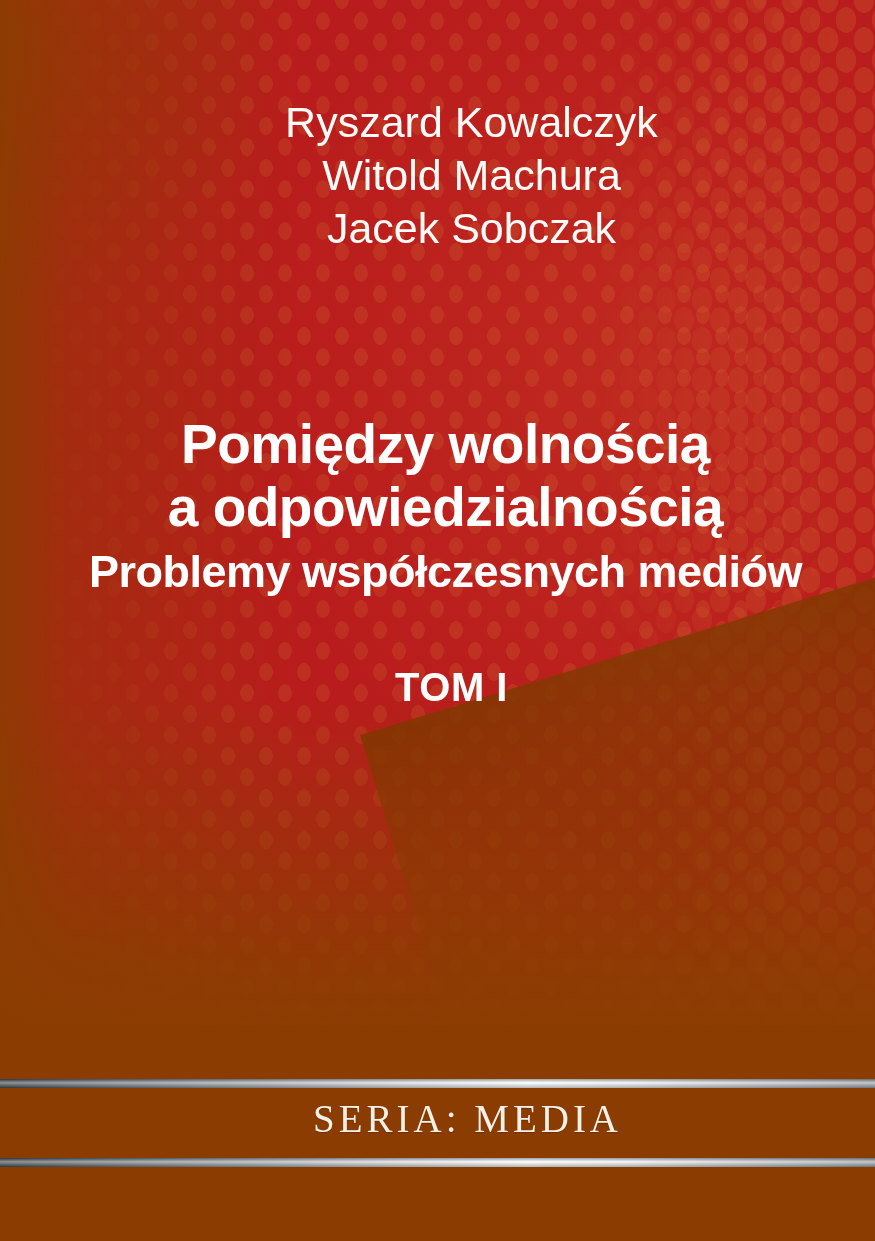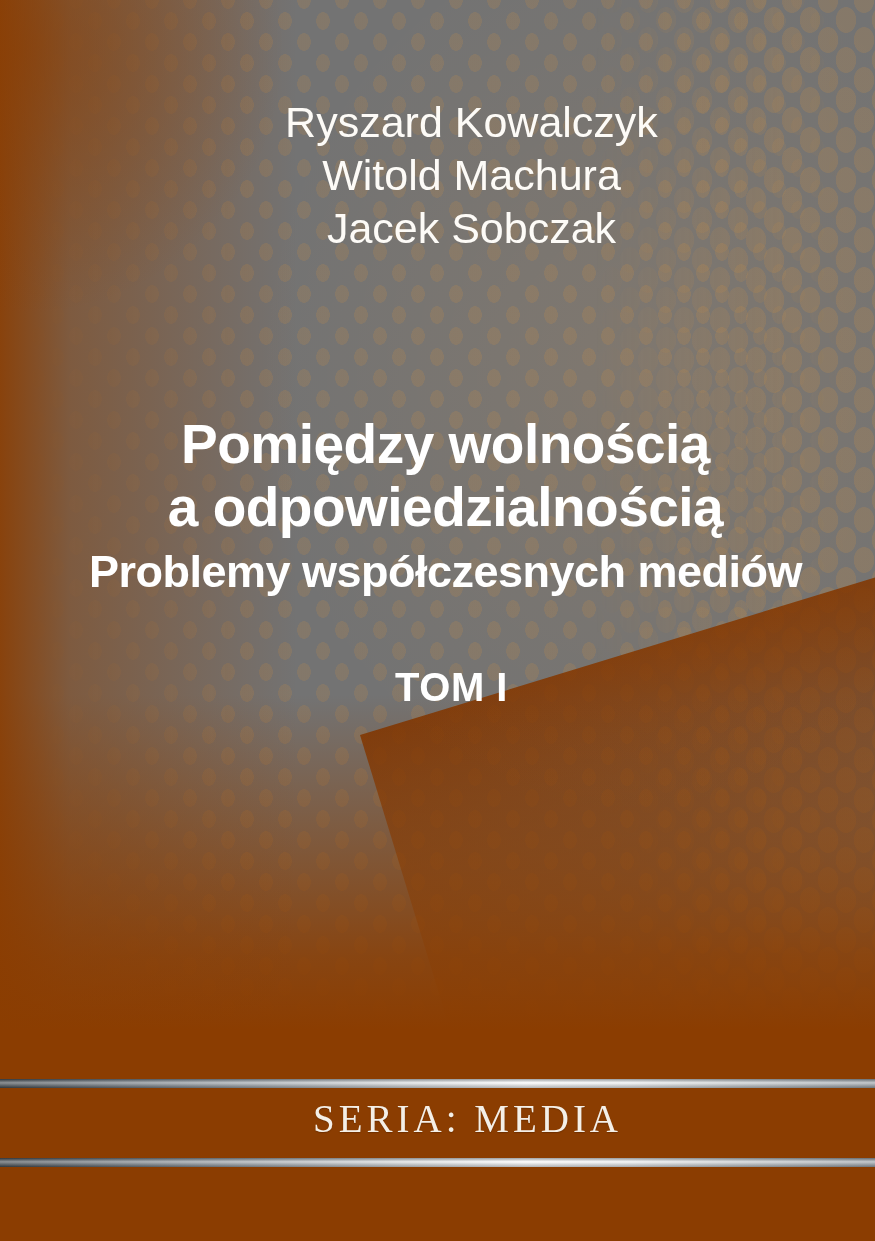--- a/index.html
+++ b/index.html
@@ -1,20 +1,20 @@
 <!DOCTYPE html>
 <html><head>
 <meta charset="utf-8">
 <style>
   html,body{margin:0;padding:0;background:#1a1a1a;}
   .cover{
     position:relative;
     width:875px;height:1241px;
     overflow:hidden;
-    background:#737373;
+    background:#b91c1c;
     font-family:"Liberation Sans","DejaVu Sans",sans-serif;
   }
   
   .dots-small{
     position:absolute;inset:0;z-index:1;
     background-image:
       radial-gradient(10px 13px at center, rgba(219,148,61,.16) 0 66%, transparent 70%),
       radial-gradient(10px 13px at center, rgba(219,148,61,.16) 0 66%, transparent 70%);
     background-size:38px 42px,38px 42px;
     background-position:0 0,19px 21px;

